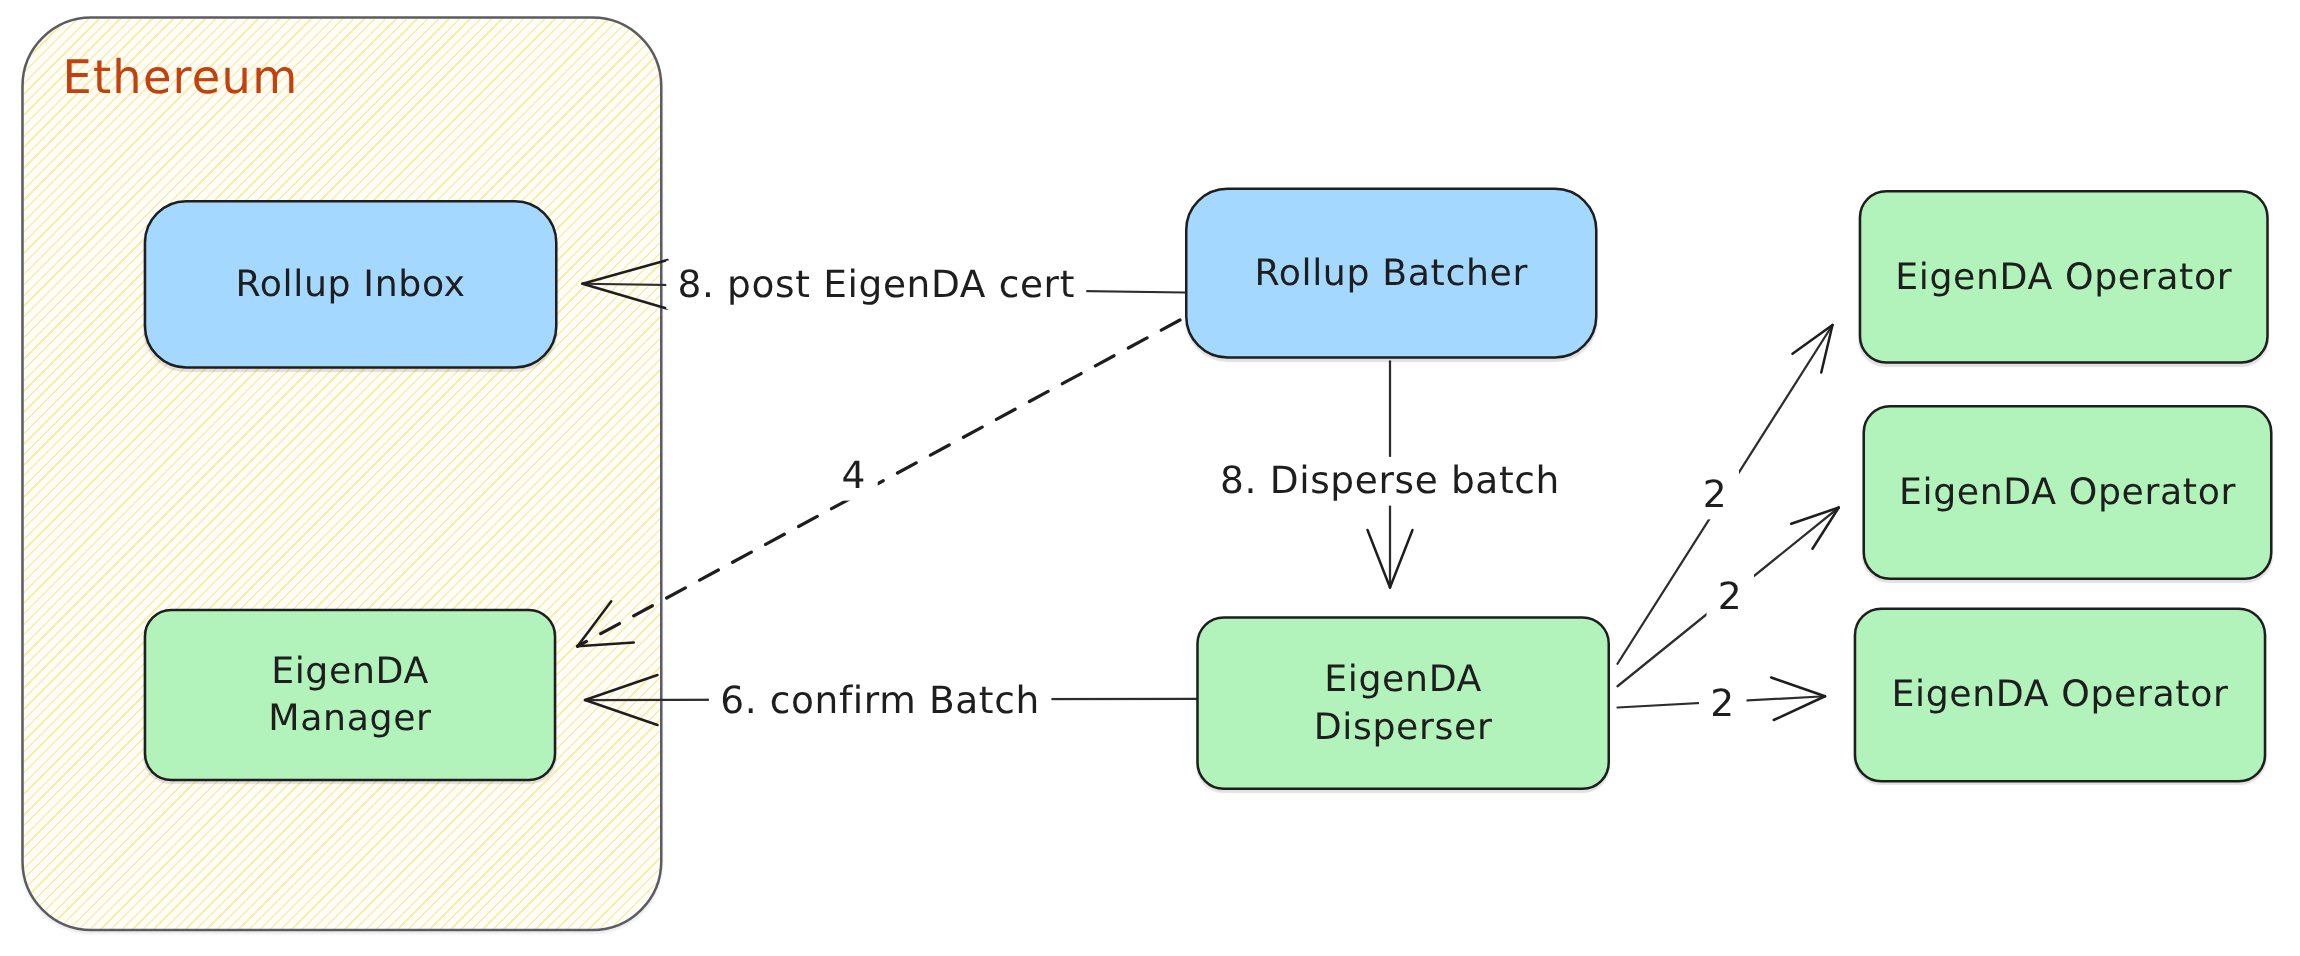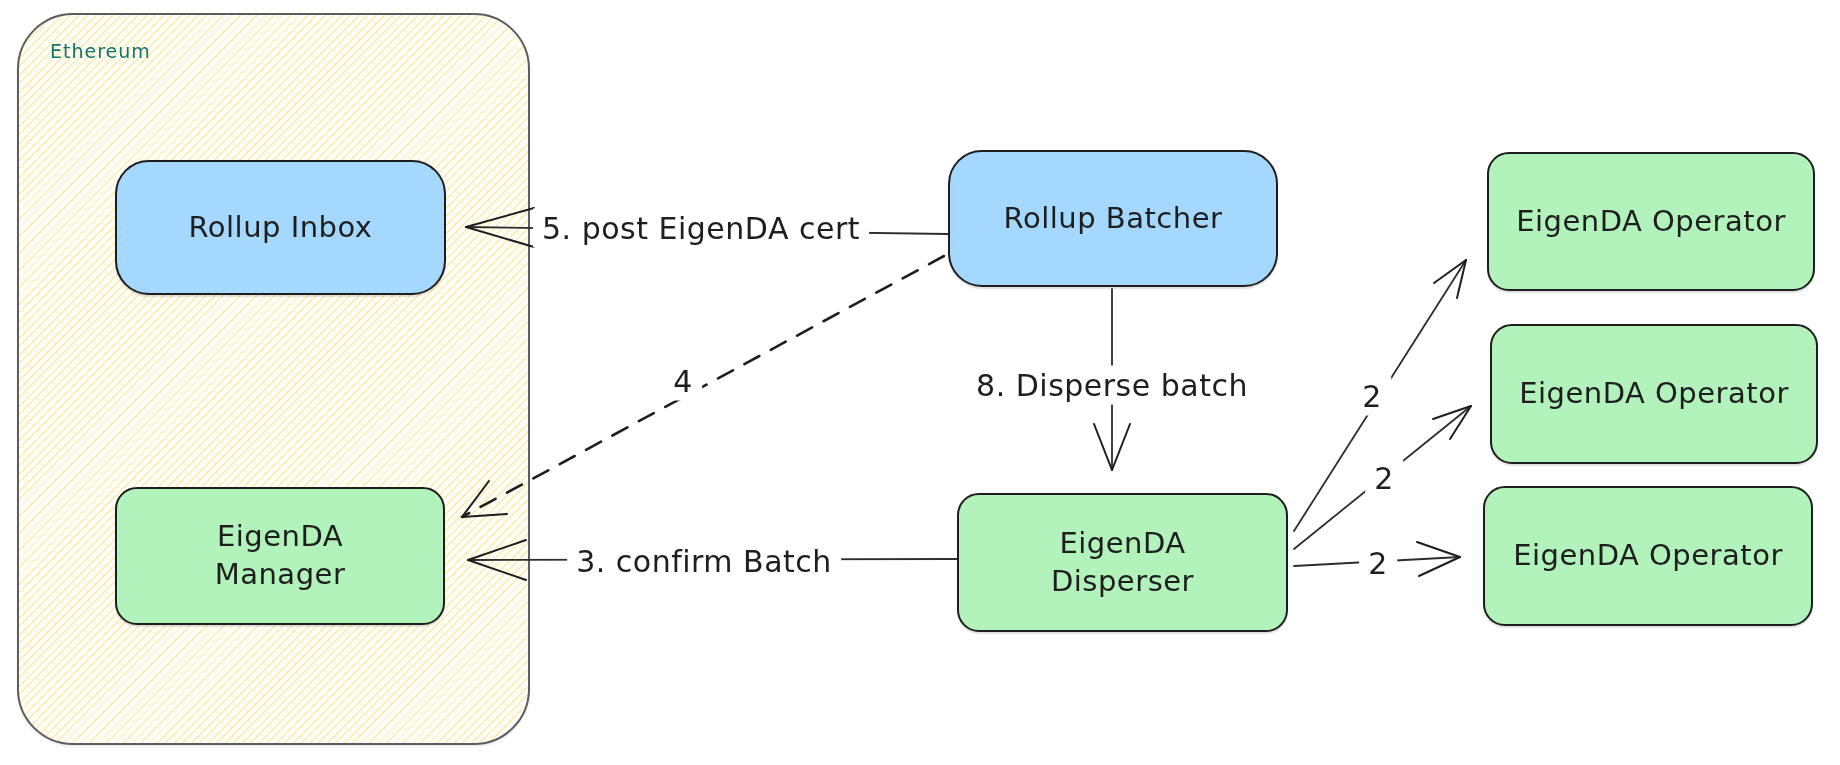--- a/index.html
+++ b/index.html
@@ -32,24 +32,24 @@
         #ffeca6 0px, #ffeca6 1.3px,
         rgba(255,255,255,0) 1.3px, rgba(255,255,255,0) 6px),
       #fffefb;
     box-shadow: 0 2px 2px rgba(0,0,0,0.08);
     z-index: 1;
   }
   .group-label {
     position: absolute;
     left: 50px;
     top: 40px;
-    font-size: 19px;
+    font-size: 37px;
     letter-spacing: 1px;
     font-weight: 500;
-    color: #0f766e;
+    color: #c2410c;
     z-index: 2;
   }
 
   
   .node {
     position: absolute;
     border: 2.2px solid #1e1e1e;
     border-radius: 34px;
     box-sizing: border-box;
     display: flex;
@@ -164,24 +164,24 @@
       <path class="head" d="M1471,406 L1433,419"></path>
     </g>
 
     <g>
       <path d="M1294,566 L1460,557"></path>
       <path class="head" d="M1460,557 L1419,576"></path>
       <path class="head" d="M1460,557 L1417,542"></path>
     </g>
   </svg>
 
-  <div class="edge-label l-post-cert">5. post EigenDA cert</div>
+  <div class="edge-label l-post-cert">8. post EigenDA cert</div>
   <div class="edge-label l-cert-ref">4</div>
   <div class="edge-label l-disperse">8. Disperse batch</div>
-  <div class="edge-label l-confirm">3. confirm Batch</div>
+  <div class="edge-label l-confirm">6. confirm Batch</div>
   <div class="edge-label l-chunks-top">2</div>
   <div class="edge-label l-chunks-mid">2</div>
   <div class="edge-label l-chunks-bot">2</div>
 
   <div class="node blue n-rollup-inbox">Rollup Inbox</div>
 
   <div class="node blue n-rollup-batcher">Rollup Batcher</div>
 
   <div class="node green n-eigenda-manager">EigenDA
 Manager</div>

